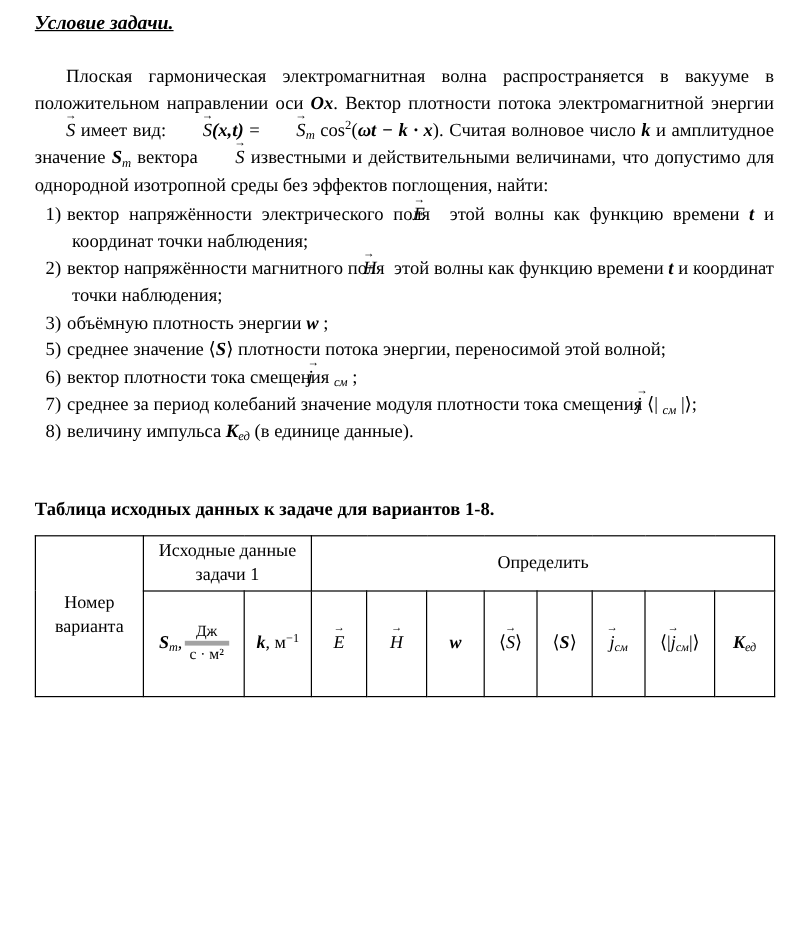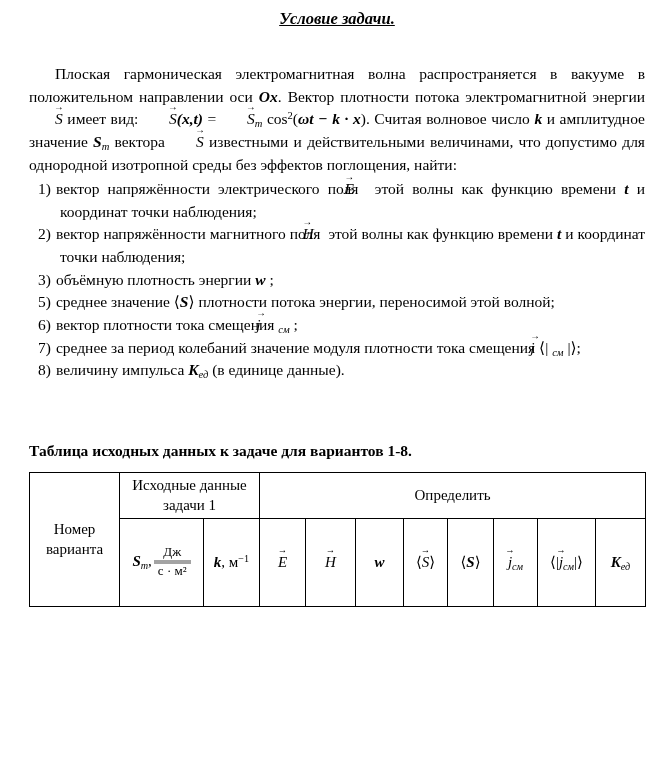--- a/index.html
+++ b/index.html
@@ -12,22 +12,22 @@
   }
   .page { padding:9px 27px 0 29px; }
 
   .doc-title {
     font-weight:bold; font-style:italic; font-size:16.5px;
     margin-bottom:6px;
   }
   .doc-title .u { text-decoration:underline; }
 
   .doc-subtitle {
-    text-align:center; font-weight:bold; font-style:italic; font-size:16.5px;
-    margin-bottom:34px;
+    font-weight:bold; font-style:italic; font-size:16.5px;
+    margin-bottom:24px;
   }
   .doc-subtitle .u { text-decoration:underline; }
 
   .intro {
     text-align:justify; text-indent:26px; line-height:1.46;
   }
 
   .task-list { margin-top:2px; }
   .task-item {
     text-align:justify; line-height:1.46;
@@ -40,21 +40,21 @@
   .isub { font-style:italic; font-size:0.68em; vertical-align:-0.28em; line-height:1; }
   .sup  { font-size:0.68em; vertical-align:0.5em; line-height:1; }
   .vec  { font-style:italic; position:relative; display:inline-block; }
   .vec::after {
     content:"\2192";
     position:absolute; left:50%; transform:translateX(-50%);
     top:-0.62em; font-size:0.62em; font-style:normal; line-height:1;
   }
 
   .table-caption {
-    font-weight:bold; margin-top:60px; margin-bottom:12px; font-size:15.5px;
+    font-weight:bold; margin-top:44px; margin-bottom:12px; font-size:15.5px;
   }
 
   table.data-table {
     border-collapse:collapse; width:616px; table-layout:fixed;
   }
   table.data-table td {
     border:1px solid #000; text-align:center; vertical-align:middle;
     font-size:15px; padding:2px 3px; line-height:1.35;
   }
   tr.hdr-row1 { height:46px; }

